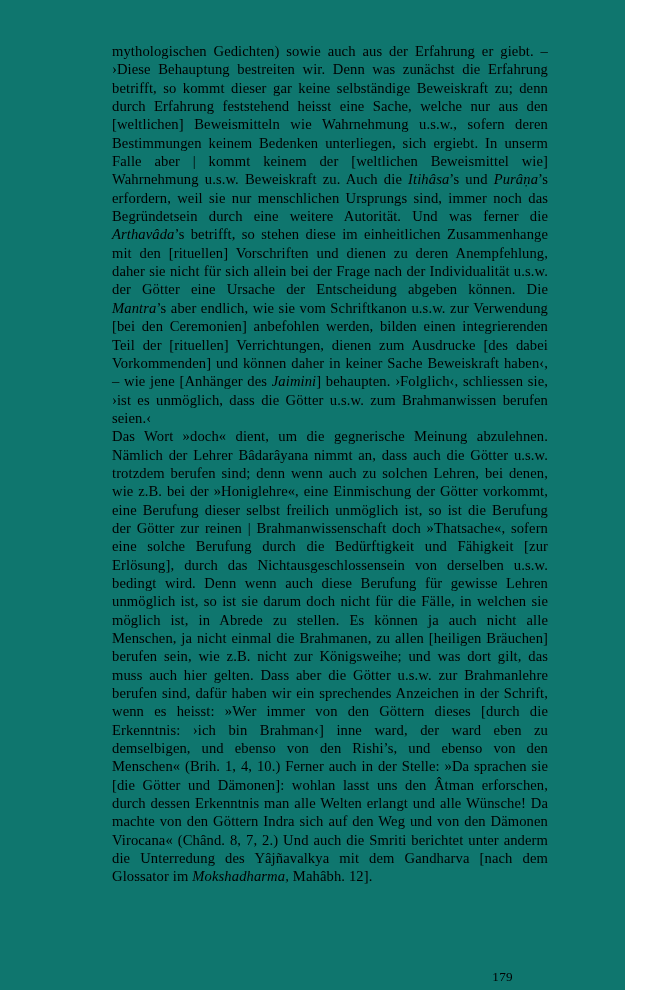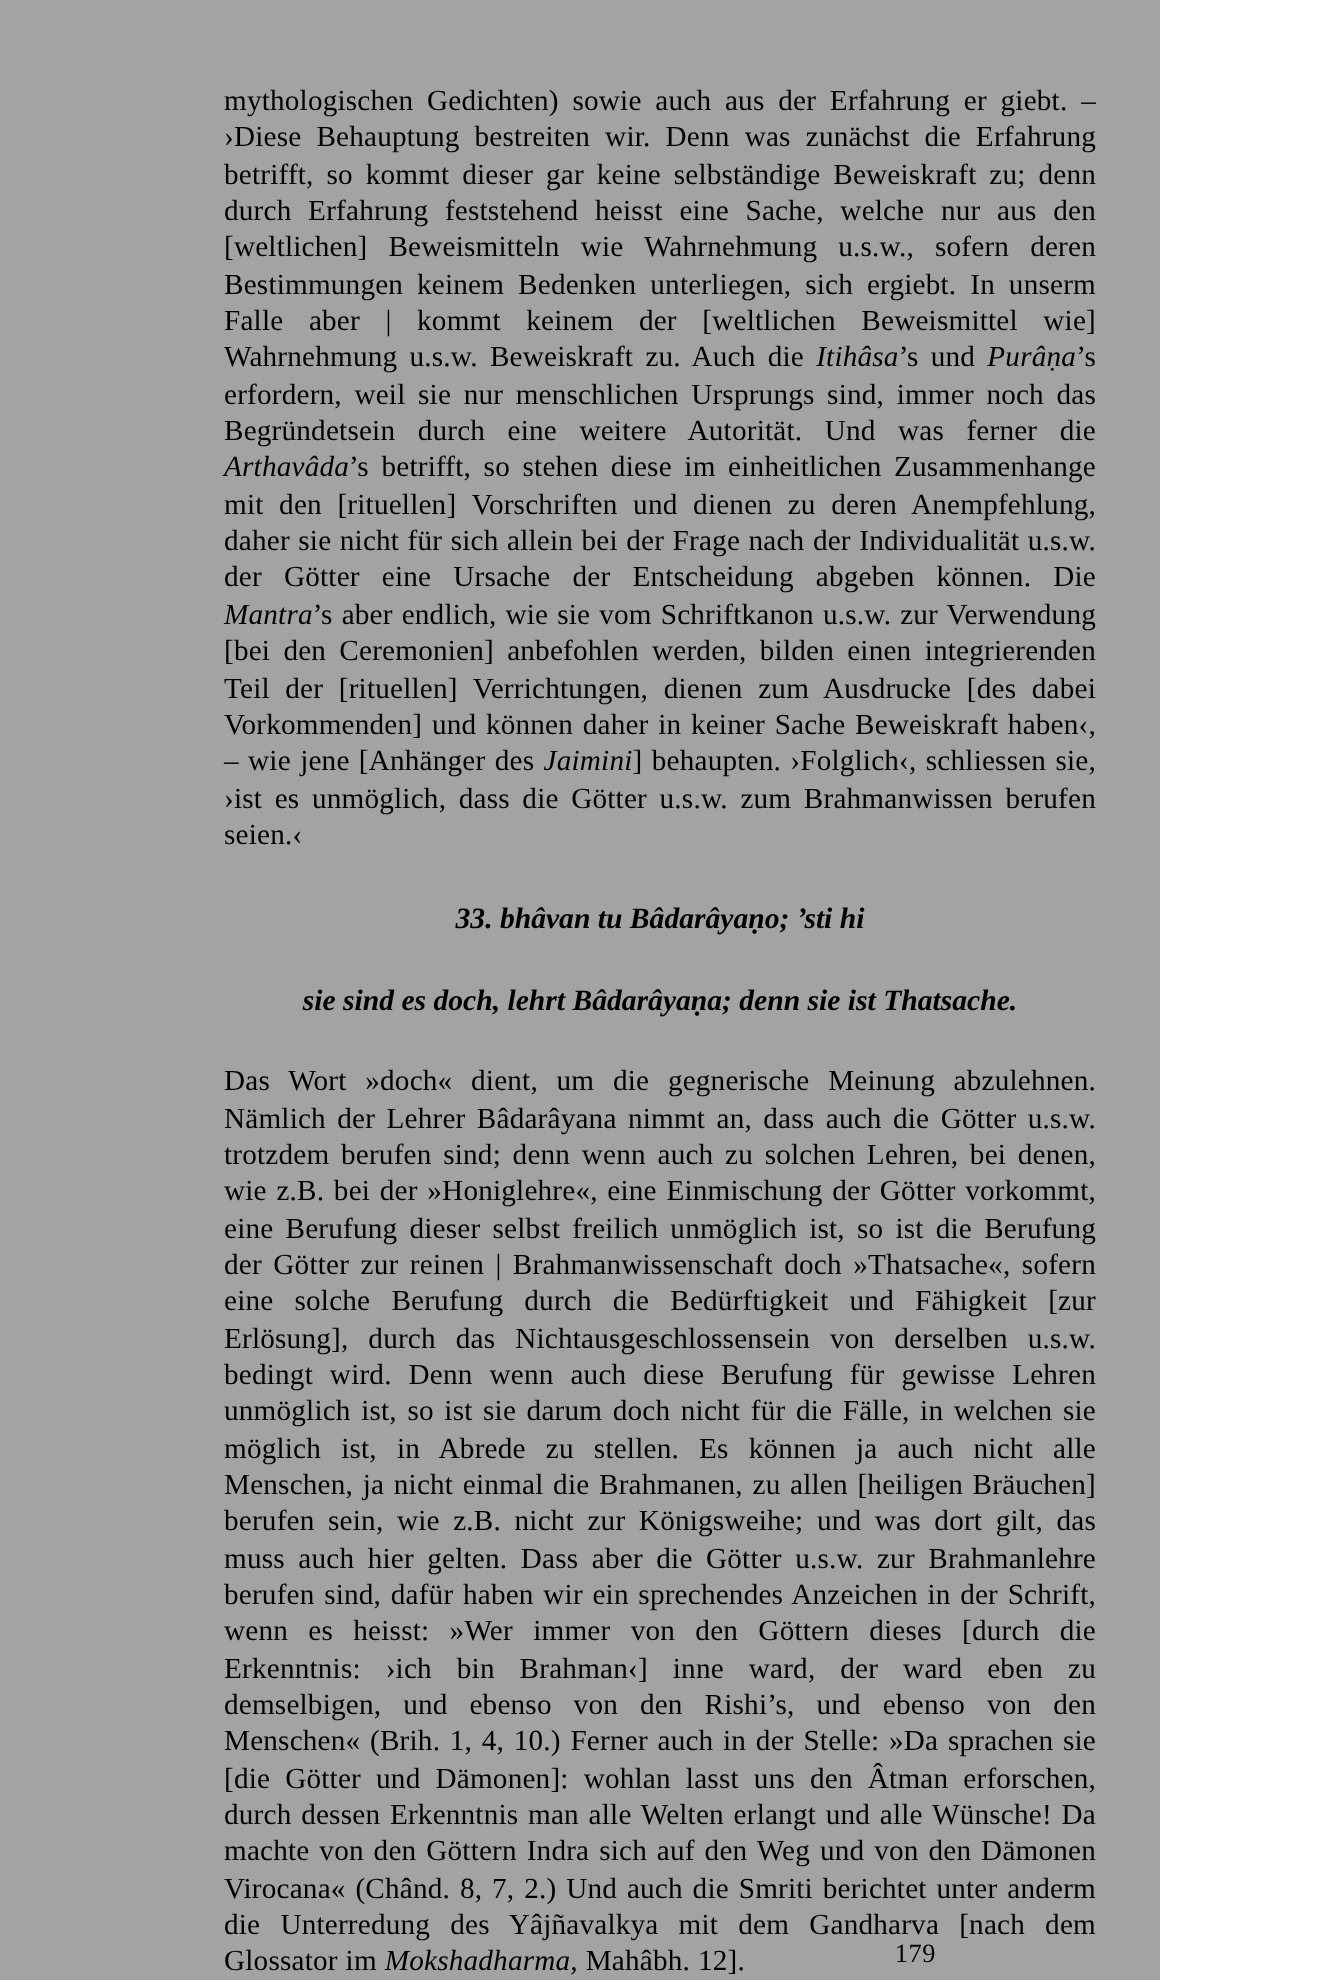--- a/index.html
+++ b/index.html
@@ -6,23 +6,23 @@
     margin: 0;
     padding: 0;
     background: #ffffff;
   }
   body {
     font-family: "Liberation Serif", "DejaVu Serif", serif;
     color: #000000;
   }
   .page {
     position: relative;
-    width: 580px;
+    width: 625px;
     height: 990px;
-    background: #a3a3a3;
+    background: #0f766e;
     overflow: hidden;
     box-sizing: border-box;
   }
   .content {
     position: absolute;
     left: 112px;
     top: 42px;
     width: 436px;
   }
   p.para {
@@ -77,24 +77,20 @@
 </style>
 </head>
 <body>
 
 <div class="page">
 
   <div class="content">
 
     <p class="para first">mythologischen Gedichten) sowie auch aus der Erfahrung er giebt. – ›Diese Behauptung bestreiten wir. Denn was zunächst die Erfahrung betrifft, so kommt dieser gar keine selbständige Beweiskraft zu; denn durch Erfahrung feststehend heisst eine Sache, welche nur aus den [weltlichen] Beweismitteln wie Wahrnehmung u.s.w., sofern deren Bestimmungen keinem Bedenken unterliegen, sich ergiebt. In unserm Falle aber | kommt keinem der [weltlichen Beweismittel wie] Wahrnehmung u.s.w. Beweiskraft zu. Auch die <span class="it">Itihâsa</span>’s und <span class="it">Purâṇa</span>’s erfordern, weil sie nur menschlichen Ursprungs sind, immer noch das Begründetsein durch eine weitere Autorität. Und was ferner die <span class="it">Arthavâda</span>’s betrifft, so stehen diese im einheitlichen Zusammenhange mit den [rituellen] Vorschriften und dienen zu deren Anempfehlung, daher sie nicht für sich allein bei der Frage nach der Individualität u.s.w. der Götter eine Ursache der Entscheidung abgeben können. Die <span class="it">Mantra</span>’s aber endlich, wie sie vom Schriftkanon u.s.w. zur Verwendung [bei den Ceremonien] anbefohlen werden, bilden einen integrierenden Teil der [rituellen] Verrichtungen, dienen zum Ausdrucke [des dabei Vorkommenden] und können daher in keiner Sache Beweiskraft haben‹, – wie jene [Anhänger des <span class="it">Jaimini</span>] behaupten. ›Folglich‹, schliessen sie, ›ist es unmöglich, dass die Götter u.s.w. zum Brahmanwissen berufen seien.‹</p>
 
-    <div class="sutra-block">
-      <div class="sutra-sanskrit">33. bhâvan tu Bâdarâyaṇo;  ’sti hi</div>
-      <div class="sutra-german">sie sind es doch, lehrt Bâdarâyaṇa; denn sie ist Thatsache.</div>
-    </div>
 
     <p class="para">Das Wort »doch« dient, um die gegnerische Meinung abzulehnen. Nämlich der Lehrer Bâdarâyana nimmt an, dass auch die Götter u.s.w. trotzdem berufen sind; denn wenn auch zu solchen Lehren, bei denen, wie z.B. bei der »Honiglehre«, eine Einmischung der Götter vorkommt, eine Berufung dieser selbst freilich unmöglich ist, so ist die Berufung der Götter zur reinen | Brahmanwissenschaft doch »Thatsache«, sofern eine solche Berufung durch die Bedürftigkeit und Fähigkeit [zur Erlösung], durch das Nichtausgeschlossensein von derselben u.s.w. bedingt wird. Denn wenn auch diese Berufung für gewisse Lehren unmöglich ist, so ist sie darum doch nicht für die Fälle, in welchen sie möglich ist, in Abrede zu stellen. Es können ja auch nicht alle Menschen, ja nicht einmal die Brahmanen, zu allen [heiligen Bräuchen] berufen sein, wie z.B. nicht zur Königsweihe; und was dort gilt, das muss auch hier gelten. Dass aber die Götter u.s.w. zur Brahmanlehre berufen sind, dafür haben wir ein sprechendes Anzeichen in der Schrift, wenn es heisst: »Wer immer von den Göttern dieses [durch die Erkenntnis: ›ich bin Brahman‹] inne ward, der ward eben zu demselbigen, und ebenso von den Rishi’s, und ebenso von den Menschen« (Brih. 1, 4, 10.) Ferner auch in der Stelle: »Da sprachen sie [die Götter und Dämonen]: wohlan lasst uns den Âtman erforschen, durch dessen Erkenntnis man alle Welten erlangt und alle Wünsche! Da machte von den Göttern Indra sich auf den Weg und von den Dämonen Virocana« (Chând. 8, 7, 2.) Und auch die Smriti berichtet unter anderm die Unterredung des Yâjñavalkya mit dem Gandharva [nach dem Glossator im <span class="it">Mokshadharma,</span> Mahâbh. 12].</p>
 
   </div>
 
   <div class="page-number">179</div>
 
 </div>
 
 </body></html>

